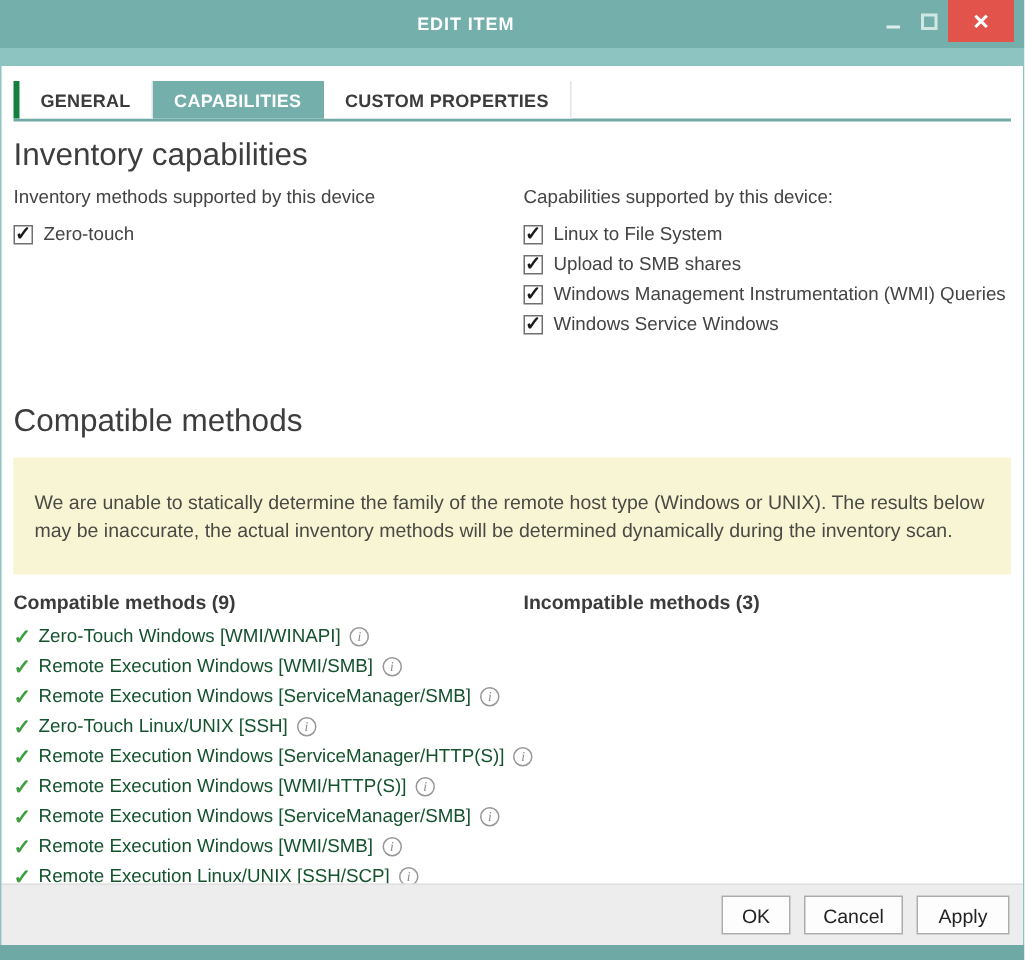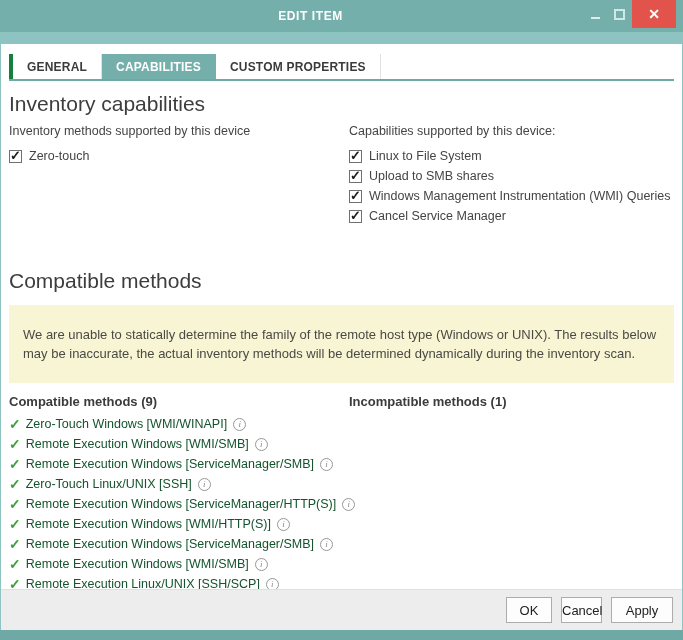--- a/index.html
+++ b/index.html
@@ -66,21 +66,21 @@
     color:#8a8a8a; font-size:9px; font-style:italic; font-family:"Liberation Serif",serif;
     display:inline-flex; align-items:center; justify-content:center;
     margin-left:6px; cursor:pointer; flex:none; }
 
   
   .footer { position:absolute; top:589px; left:1px; width:681px; height:41px;
     background:#ededed; border-top:1px solid #e0e0e0;
     display:flex; align-items:center; justify-content:flex-end; gap:9px; padding-right:9px; }
   .footer button { height:26px; background:#fdfdfd; border:1px solid #acacac;
     font-family:"Liberation Sans",sans-serif; font-size:13px; color:#222; cursor:pointer; }
-  .btn-ok { width:46px; } .btn-cancel { width:41px; } .btn-apply { width:62px; }
+  .btn-ok { width:46px; } .btn-cancel { width:66px; } .btn-apply { width:62px; }
 
   .bottombar { position:absolute; top:630px; left:0; width:683px; height:10px; background:#6fa9a6; }
 </style>
 </head>
 <body>
 
 <div class="window">
 
   <div class="titlebar">
     <div class="titlebar-title">EDIT ITEM</div>
@@ -127,21 +127,21 @@
         <label class="cb-row">
           <span class="cb-box checked"></span>
           <span class="cb-label">Upload to SMB shares</span>
         </label>
         <label class="cb-row">
           <span class="cb-box checked"></span>
           <span class="cb-label">Windows Management Instrumentation (WMI) Queries</span>
         </label>
         <label class="cb-row">
           <span class="cb-box checked"></span>
-          <span class="cb-label">Cancel Service Manager</span>
+          <span class="cb-label">Windows Service Windows</span>
         </label>
       </div>
     </div>
 
     <h1 class="section">Compatible methods</h1>
 
     <div class="warning">We are unable to statically determine the family of the remote host type (Windows or UNIX). The results below may be inaccurate, the actual inventory methods will be determined dynamically during the inventory scan.</div>
 
     <div class="cols" style="margin-top:11px; height:200px;">
       <div class="col-left" style="width:336px;">
@@ -187,21 +187,21 @@
           <span class="m-label">Remote Execution Windows [WMI/SMB]</span>
           <span class="info-icon">i</span>
         </div>
         <div class="m-row">
           <span class="check-icon">✓</span>
           <span class="m-label">Remote Execution Linux/UNIX [SSH/SCP]</span>
           <span class="info-icon">i</span>
         </div>
       </div>
       <div class="col-right">
-        <div class="list-header">Incompatible methods (1)</div>
+        <div class="list-header">Incompatible methods (3)</div>
       </div>
     </div>
 
   </div>
 
   <div class="footer">
     <button class="btn-ok">OK</button>
     <button class="btn-cancel">Cancel</button>
     <button class="btn-apply">Apply</button>
   </div>

